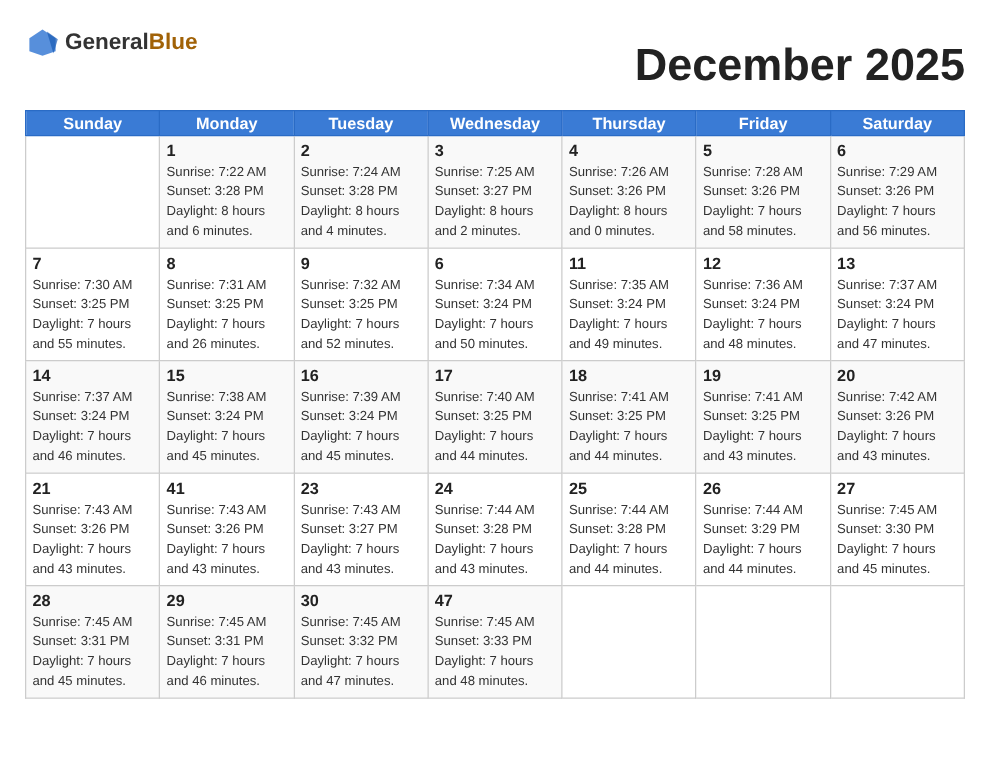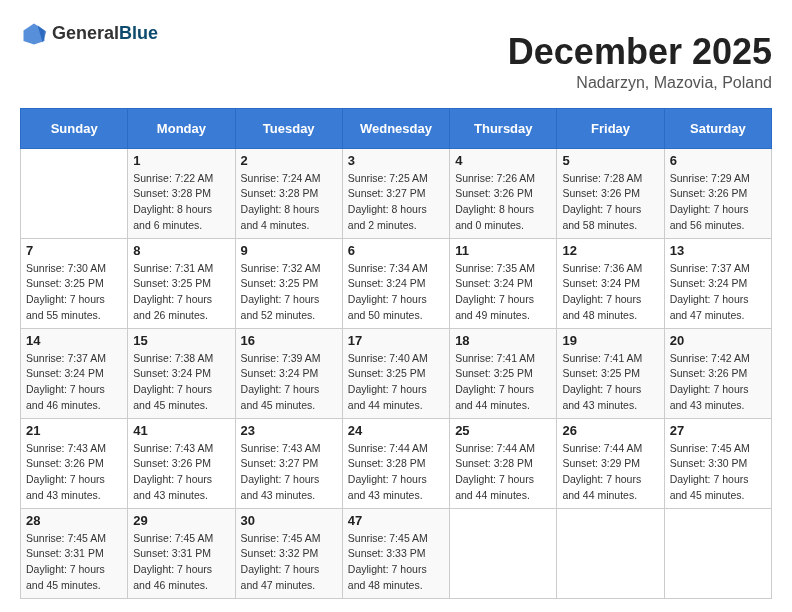--- a/index.html
+++ b/index.html
@@ -23,21 +23,21 @@
     }
     .logo-text-general {
       font-size: 18px;
       font-weight: bold;
       color: #333;
       line-height: 1.1;
     }
     .logo-text-blue {
       font-size: 18px;
       font-weight: bold;
-      color: #0c4a6e;
+      color: #a16207;
       line-height: 1.1;
     }
     .logo-icon {
       width: 28px;
       height: 28px;
     }
     .title-area {
       text-align: right;
       margin-top: 12px;
     }
@@ -55,21 +55,21 @@
     table {
       width: 100%;
       border-collapse: collapse;
       table-layout: fixed;
     }
     thead tr th {
       background-color: #3a7bd5;
       color: #fff;
       font-size: 13px;
       font-weight: bold;
-      padding: 12px 4px;
+      padding: 2px 4px;
       text-align: center;
       border: 1px solid #2a6bc5;
     }
     tbody tr td {
       border: 1px solid #ccc;
       vertical-align: top;
       padding: 4px 5px;
       height: 90px;
       font-size: 11px;
       color: #333;
@@ -105,21 +105,20 @@
     </svg>
     <div>
       <div style="display:flex; gap:0px; align-items:center;">
         <span class="logo-text-general">General</span>
         <span class="logo-text-blue">Blue</span>
       </div>
     </div>
   </div>
   <div class="title-area">
     <div class="month-title">December 2025</div>
-    <div class="location">Nadarzyn, Mazovia, Poland</div>
   </div>
 </div>
 
 <table>
   <thead>
     <tr>
     <th>Sunday</th>
         <th>Monday</th>
         <th>Tuesday</th>
         <th>Wednesday</th>

